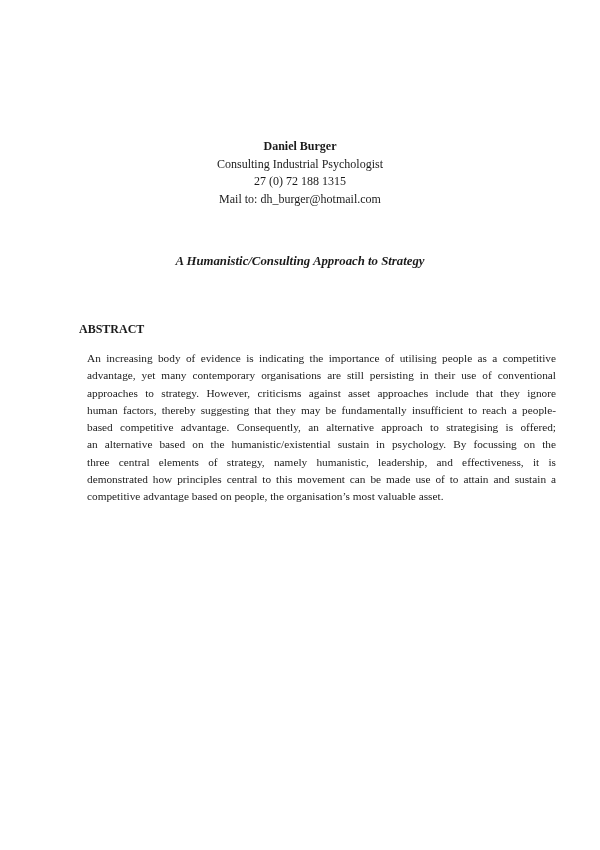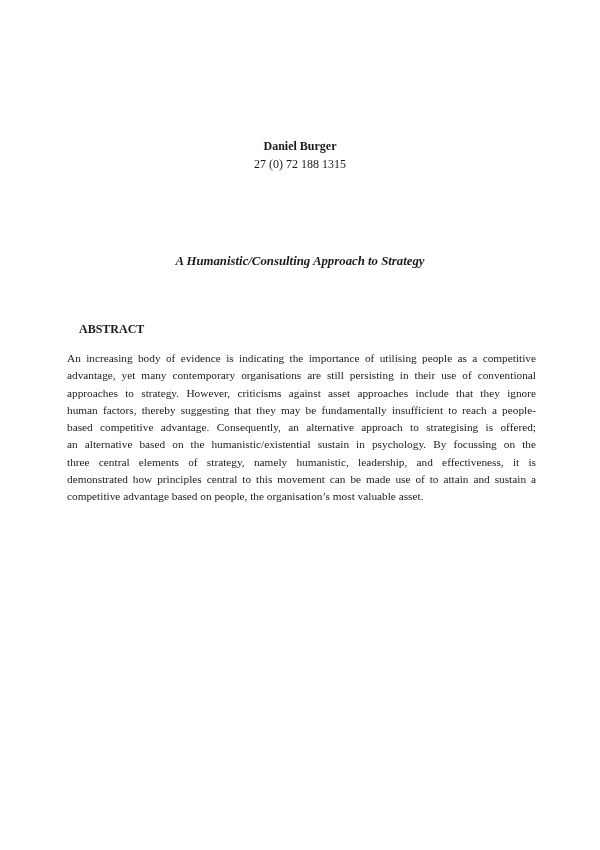--- a/index.html
+++ b/index.html
@@ -59,33 +59,36 @@
     left: 67px;
     width: 469px;
     font-size: 11.3px;
     line-height: 17.3px;
   }
   .jline {
     text-align: justify;
     text-align-last: justify;
     white-space: nowrap;
     width: 100%;
+    margin-left: 20px;
   }
   .jline.last {
     text-align-last: left;
   }
 </style>
 </head>
 <body>
 
 <div class="page">
 
   <header class="author-block">
     <div class="author-name">Daniel Burger</div>
+    <div class="author-role">Consulting Industrial Psychologist</div>
     <div class="author-phone">27 (0) 72 188 1315</div>
+    <div class="author-email">Mail to: dh_burger@hotmail.com</div>
   </header>
 
   <h1 class="doc-title">A Humanistic/Consulting Approach to Strategy</h1>
 
   <section>
     <h2 class="abstract-heading">ABSTRACT</h2>
     <div class="abstract-body">
       <div class="jline">An increasing body of evidence is indicating the importance of utilising people as a competitive</div>
       <div class="jline">advantage, yet many contemporary organisations are still persisting in their use of conventional</div>
       <div class="jline">approaches to strategy.  However, criticisms against asset approaches include that they ignore</div>

